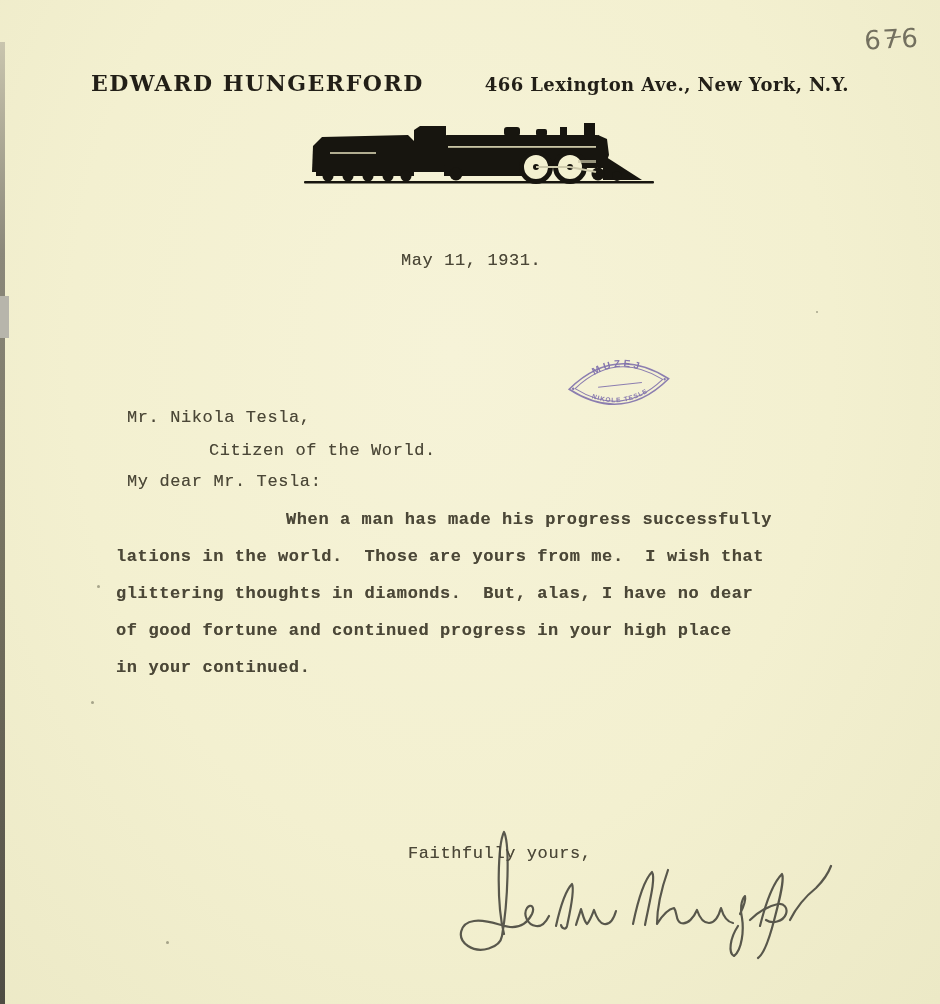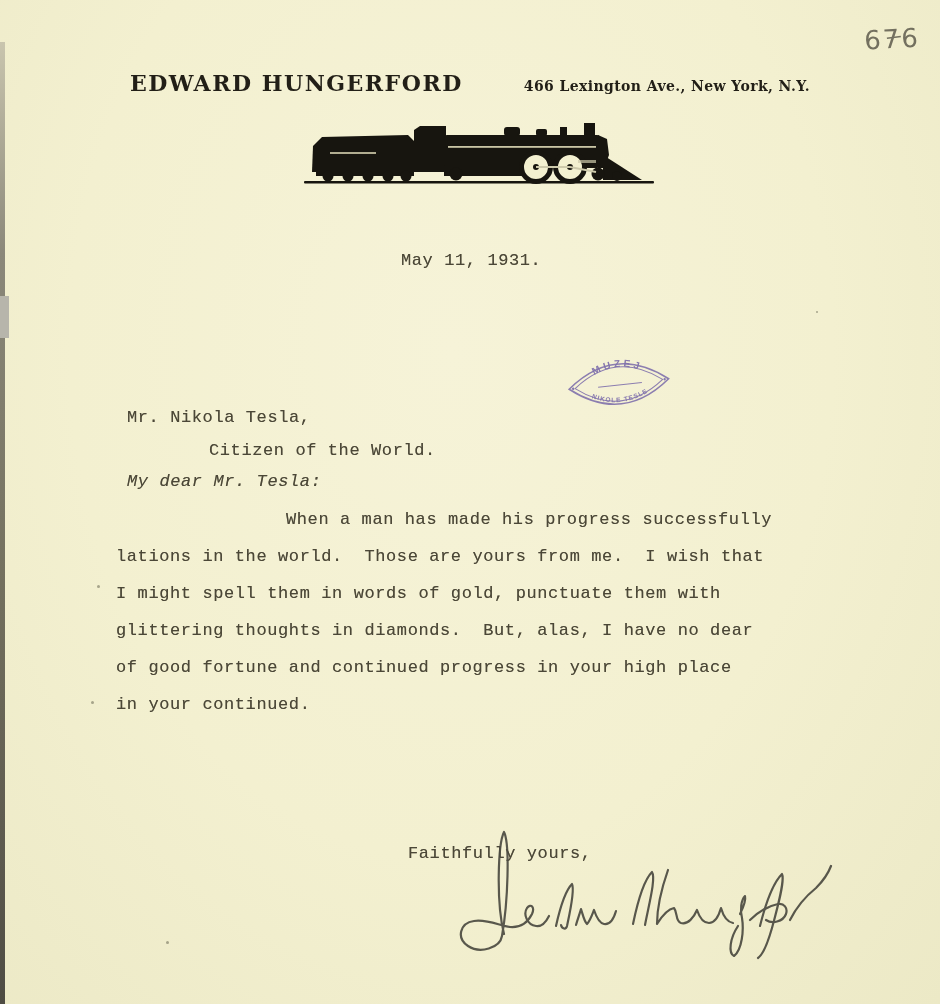--- a/index.html
+++ b/index.html
@@ -11,25 +11,25 @@
   .type {
     position:absolute; white-space:pre; font-size:17px; letter-spacing:0.6px;
     color:#4b4737; text-shadow:0 0 0.5px rgba(75,71,55,0.55);
   }
   .letterhead {
     position:absolute; top:70px; left:10px; width:920px;
     display:flex; justify-content:center; align-items:baseline; gap:45px;
     font-family:"DejaVu Serif","Liberation Serif",serif; font-weight:bold; color:#221f17;
   }
   .lh-name  { font-size:22px; letter-spacing:1.5px; }
-  .lh-address { font-size:14px; letter-spacing:0.4px;margin-left:16px; }
+  .lh-address { font-size:18px; letter-spacing:0.4px;margin-left:16px; }
   .loco { position:absolute; left:298px; top:110px; }
   .body-block { position:absolute; left:116px; top:501px; }
   .bodyline { height:37px; line-height:37px; white-space:pre; font-size:17px;
-    letter-spacing:0.6px; color:#4b4737; text-shadow:0 0 0.5px rgba(75,71,55,0.55); }
+    letter-spacing:0.6px; color:#4b4737; text-shadow:0 0 0.5px rgba(75,71,55,0.55);font-weight:bold; }
   .indent { padding-left:170px; }
   .stamp { position:absolute; left:566px; top:357px; transform:rotate(-6deg); opacity:0.85; }
   .sig { position:absolute; left:428px; top:824px; }
   .archive { position:absolute; left:856px; top:14px; }
   .edge-strip {
     position:absolute; left:0; top:42px; width:5px; height:962px;
     background:linear-gradient(#c9c5ae 0%, #8b887a 22%, #74715f 55%, #5c594e 85%, #4e4c43 100%);
   }
   .edge-patch { position:absolute; left:0; top:296px; width:9px; height:42px; background:#b7b5ab; }
   .speck { position:absolute; border-radius:50%; background:rgba(92,89,70,0.5); }
@@ -118,26 +118,25 @@
       <text font-size="6.5" letter-spacing="1">
         <textPath href="#arcBot" startOffset="50%" text-anchor="middle">NIKOLE TESLE</textPath>
       </text>
       <circle cx="7" cy="27" r="1.2"></circle>
         <circle cx="99" cy="27" r="1.2"></circle>
     </g>
   </svg>
 
   <div class="type" style="left:127px; top:408px;">Mr. Nikola Tesla,</div>
   <div class="type" style="left:185px; top:441px;margin-left:24px;">Citizen of the World.</div>
-  <div class="type" style="left:127px; top:472px;font-style:italic;">My dear Mr. Tesla:</div>
+  <div class="type" style="left:127px; top:472px;">My dear Mr. Tesla:</div>
 
   <div class="body-block">
     <div class="bodyline indent">When a man has made his progress successfully</div>
     <div class="bodyline">lations in the world.  Those are yours from me.  I wish that</div>
-    <div class="bodyline">I might spell them in words of gold, punctuate them with</div>
     <div class="bodyline">glittering thoughts in diamonds.  But, alas, I have no dear</div>
     <div class="bodyline">of good fortune and continued progress in your high place</div>
     <div class="bodyline">in your continued.</div>
   </div>
 
   <div class="type" style="left:408px; top:844px;">Faithfully yours,</div>
 
   <svg class="sig" width="412" height="152" viewBox="0 0 412 152" role="img" aria-label="Edward Hungerford">
     <g fill="none" stroke="#4c4b41" stroke-width="2.2" stroke-linecap="round" stroke-linejoin="round" opacity="0.92">
 

